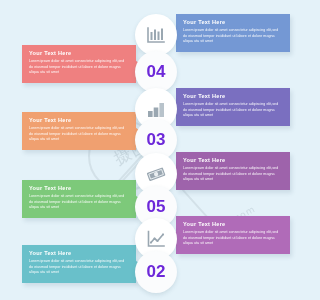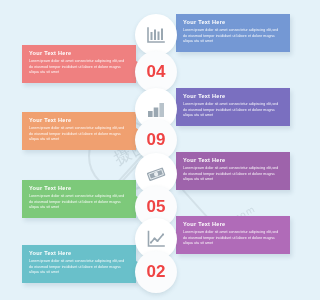--- a/index.html
+++ b/index.html
@@ -55,21 +55,21 @@
     display:flex;
     align-items:center;
     justify-content:center;
   }
   .circle.num {
     background:#fbfcfd;
   }
   .num-label {
     font-size:17px;
     font-weight:bold;
-    color:#ef4444;
+    color:#6d28d9;
     letter-spacing:0px;
     font-family:"Liberation Sans", sans-serif;
   }
   .icon-wrap { width:20px; height:20px; display:block; }
   .icon-wrap svg { width:20px; height:20px; display:block; }
 
   
   .panel {
     position:absolute;
     z-index:15;
@@ -133,21 +133,21 @@
     <div class="circle" style="top: 88px;">
       <span class="icon-wrap">
         <svg viewBox="0 0 20 20">
           <rect x="2" y="12" width="4.6" height="6" fill="#9aa7b1"></rect>
           <rect x="7.7" y="8.5" width="4.6" height="9.5" fill="#9aa7b1"></rect>
           <rect x="13.4" y="4" width="4.6" height="14" fill="#b8c3cb"></rect>
         </svg>
       </span>
     </div>
     <div class="circle num" style="top: 119px;">
-      <span class="num-label">09</span>
+      <span class="num-label">03</span>
     </div>
     <div class="circle" style="top: 153px;">
       <span class="icon-wrap">
         <svg viewBox="0 0 20 20">
           <g transform="rotate(-20 10 10)">
             <rect x="1.5" y="6" width="17" height="8.6" rx="1" fill="#9aa7b1"></rect>
             <rect x="3.2" y="7.6" width="13.6" height="5.4" fill="none" stroke="#e9eef1" stroke-width="0.9"></rect>
             <circle cx="10" cy="10.3" r="2.1" fill="#e9eef1"></circle>
           </g>
         </svg>

